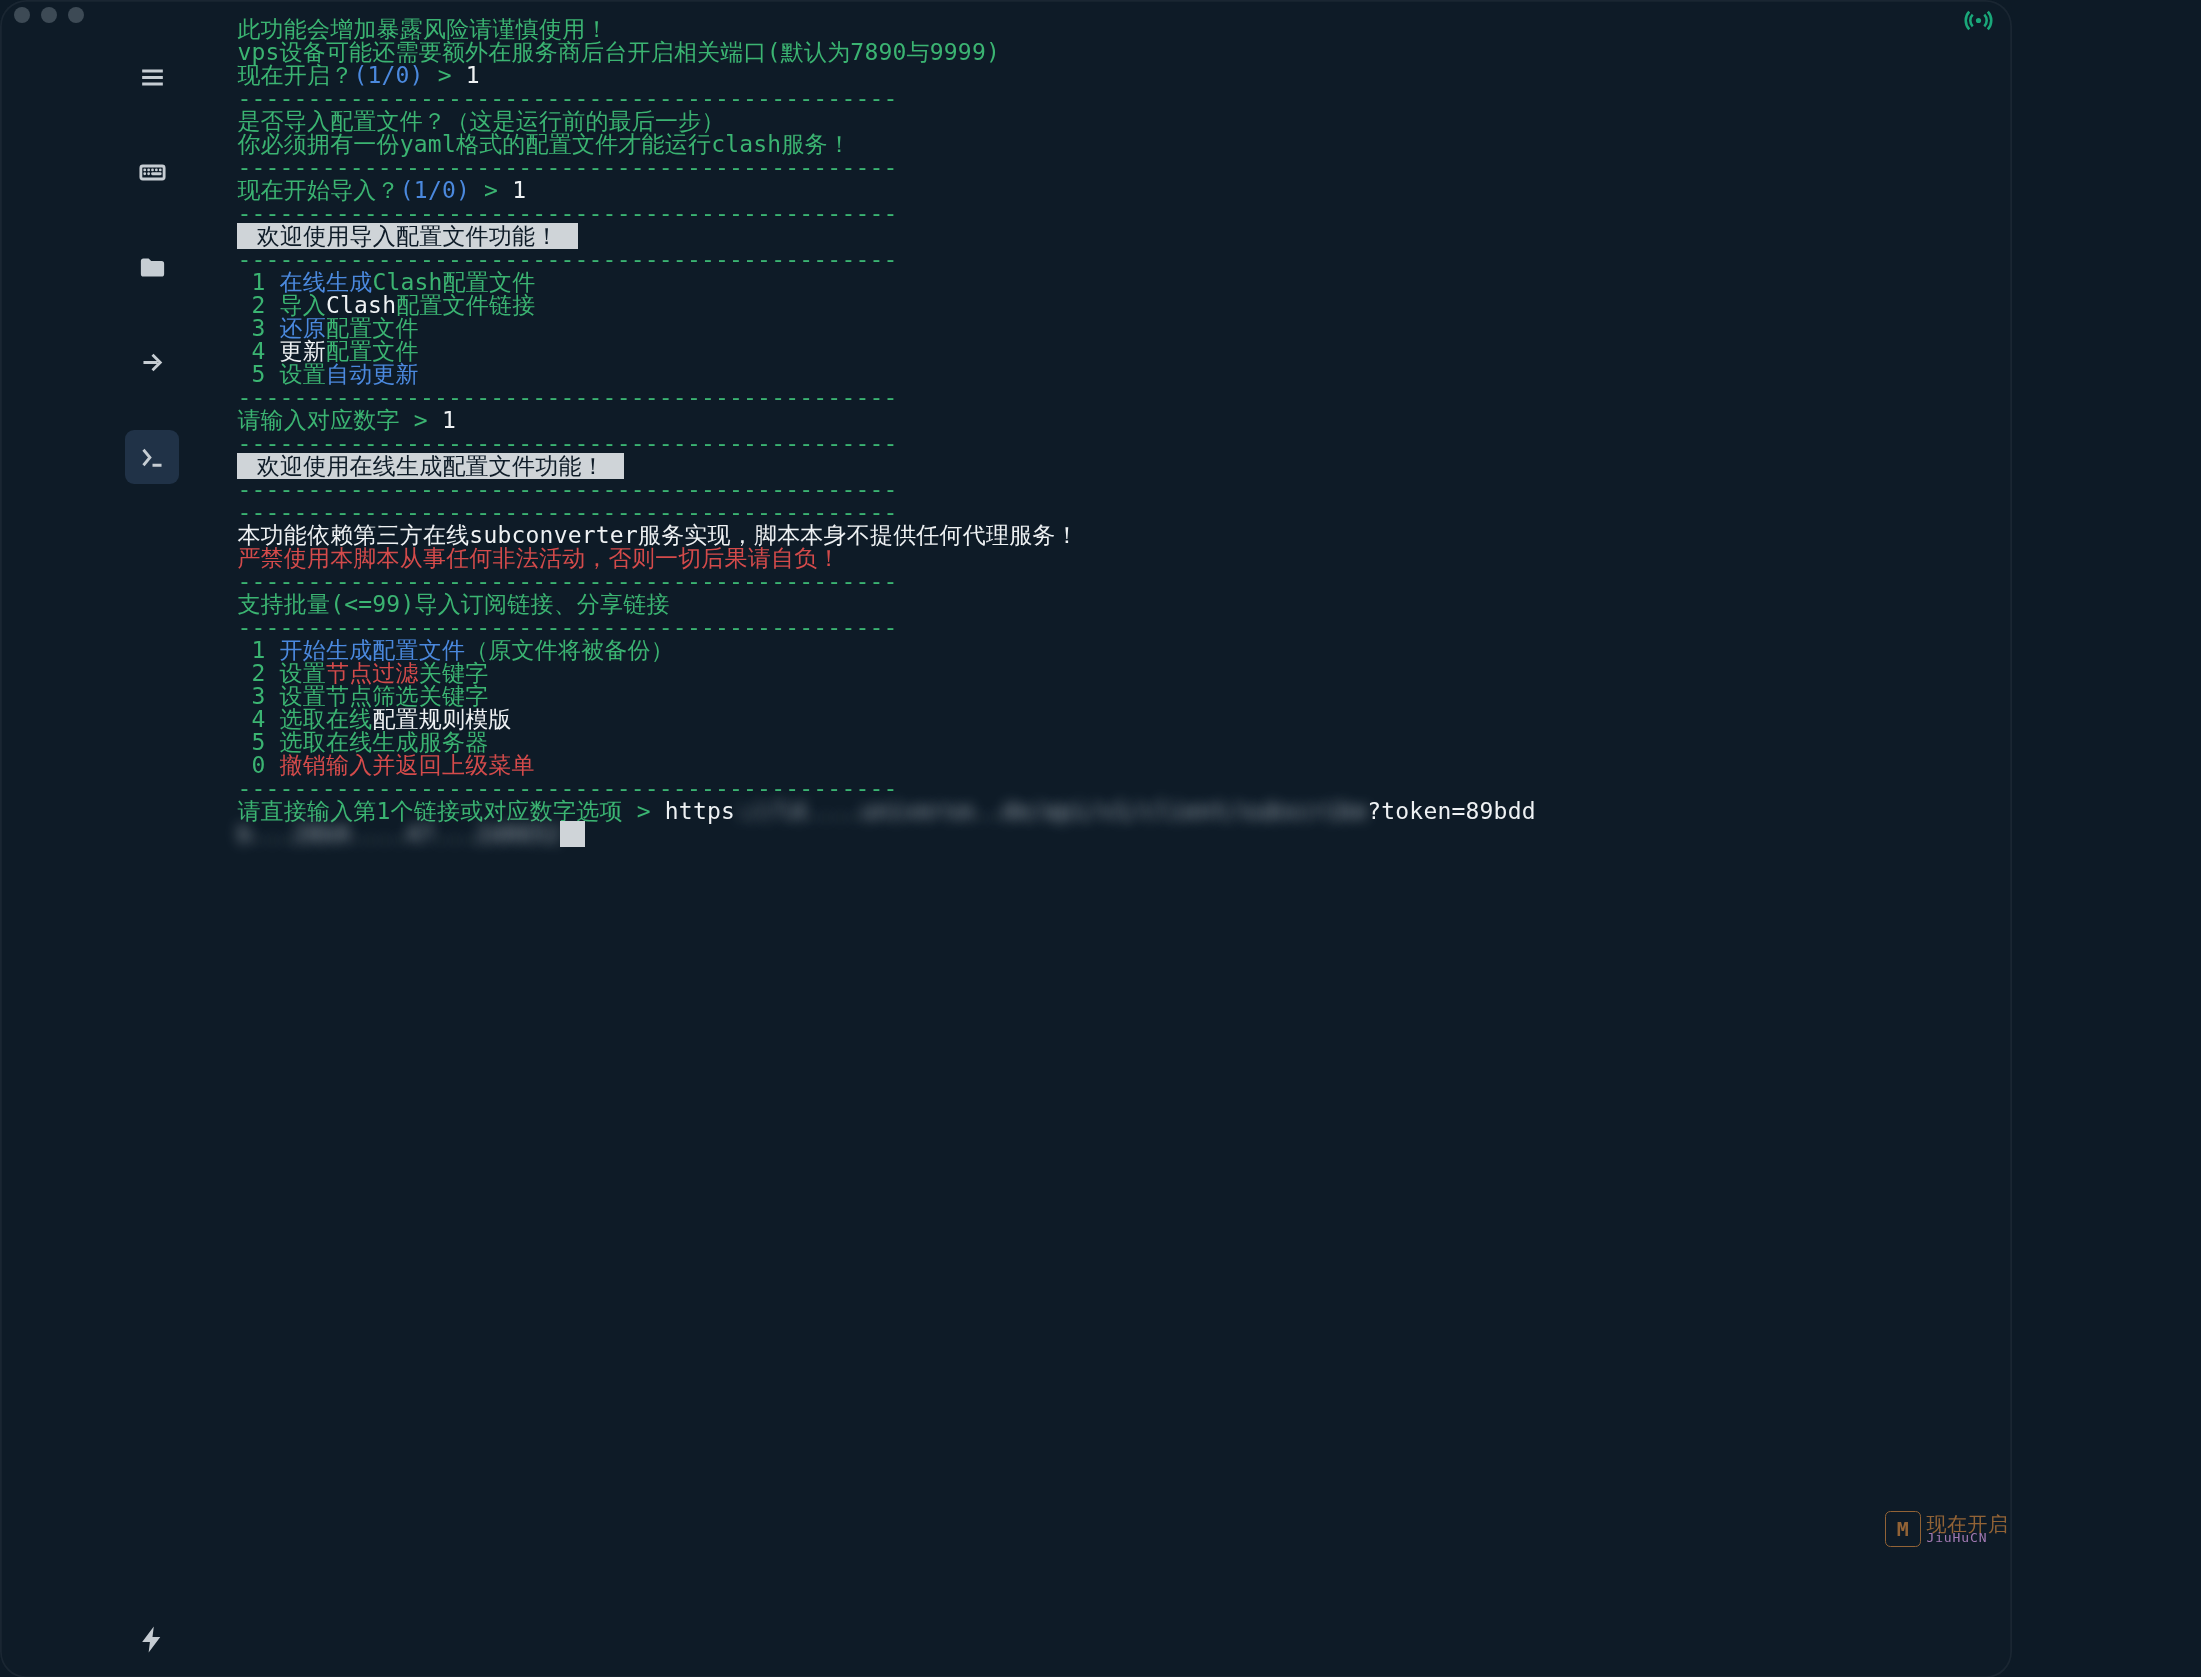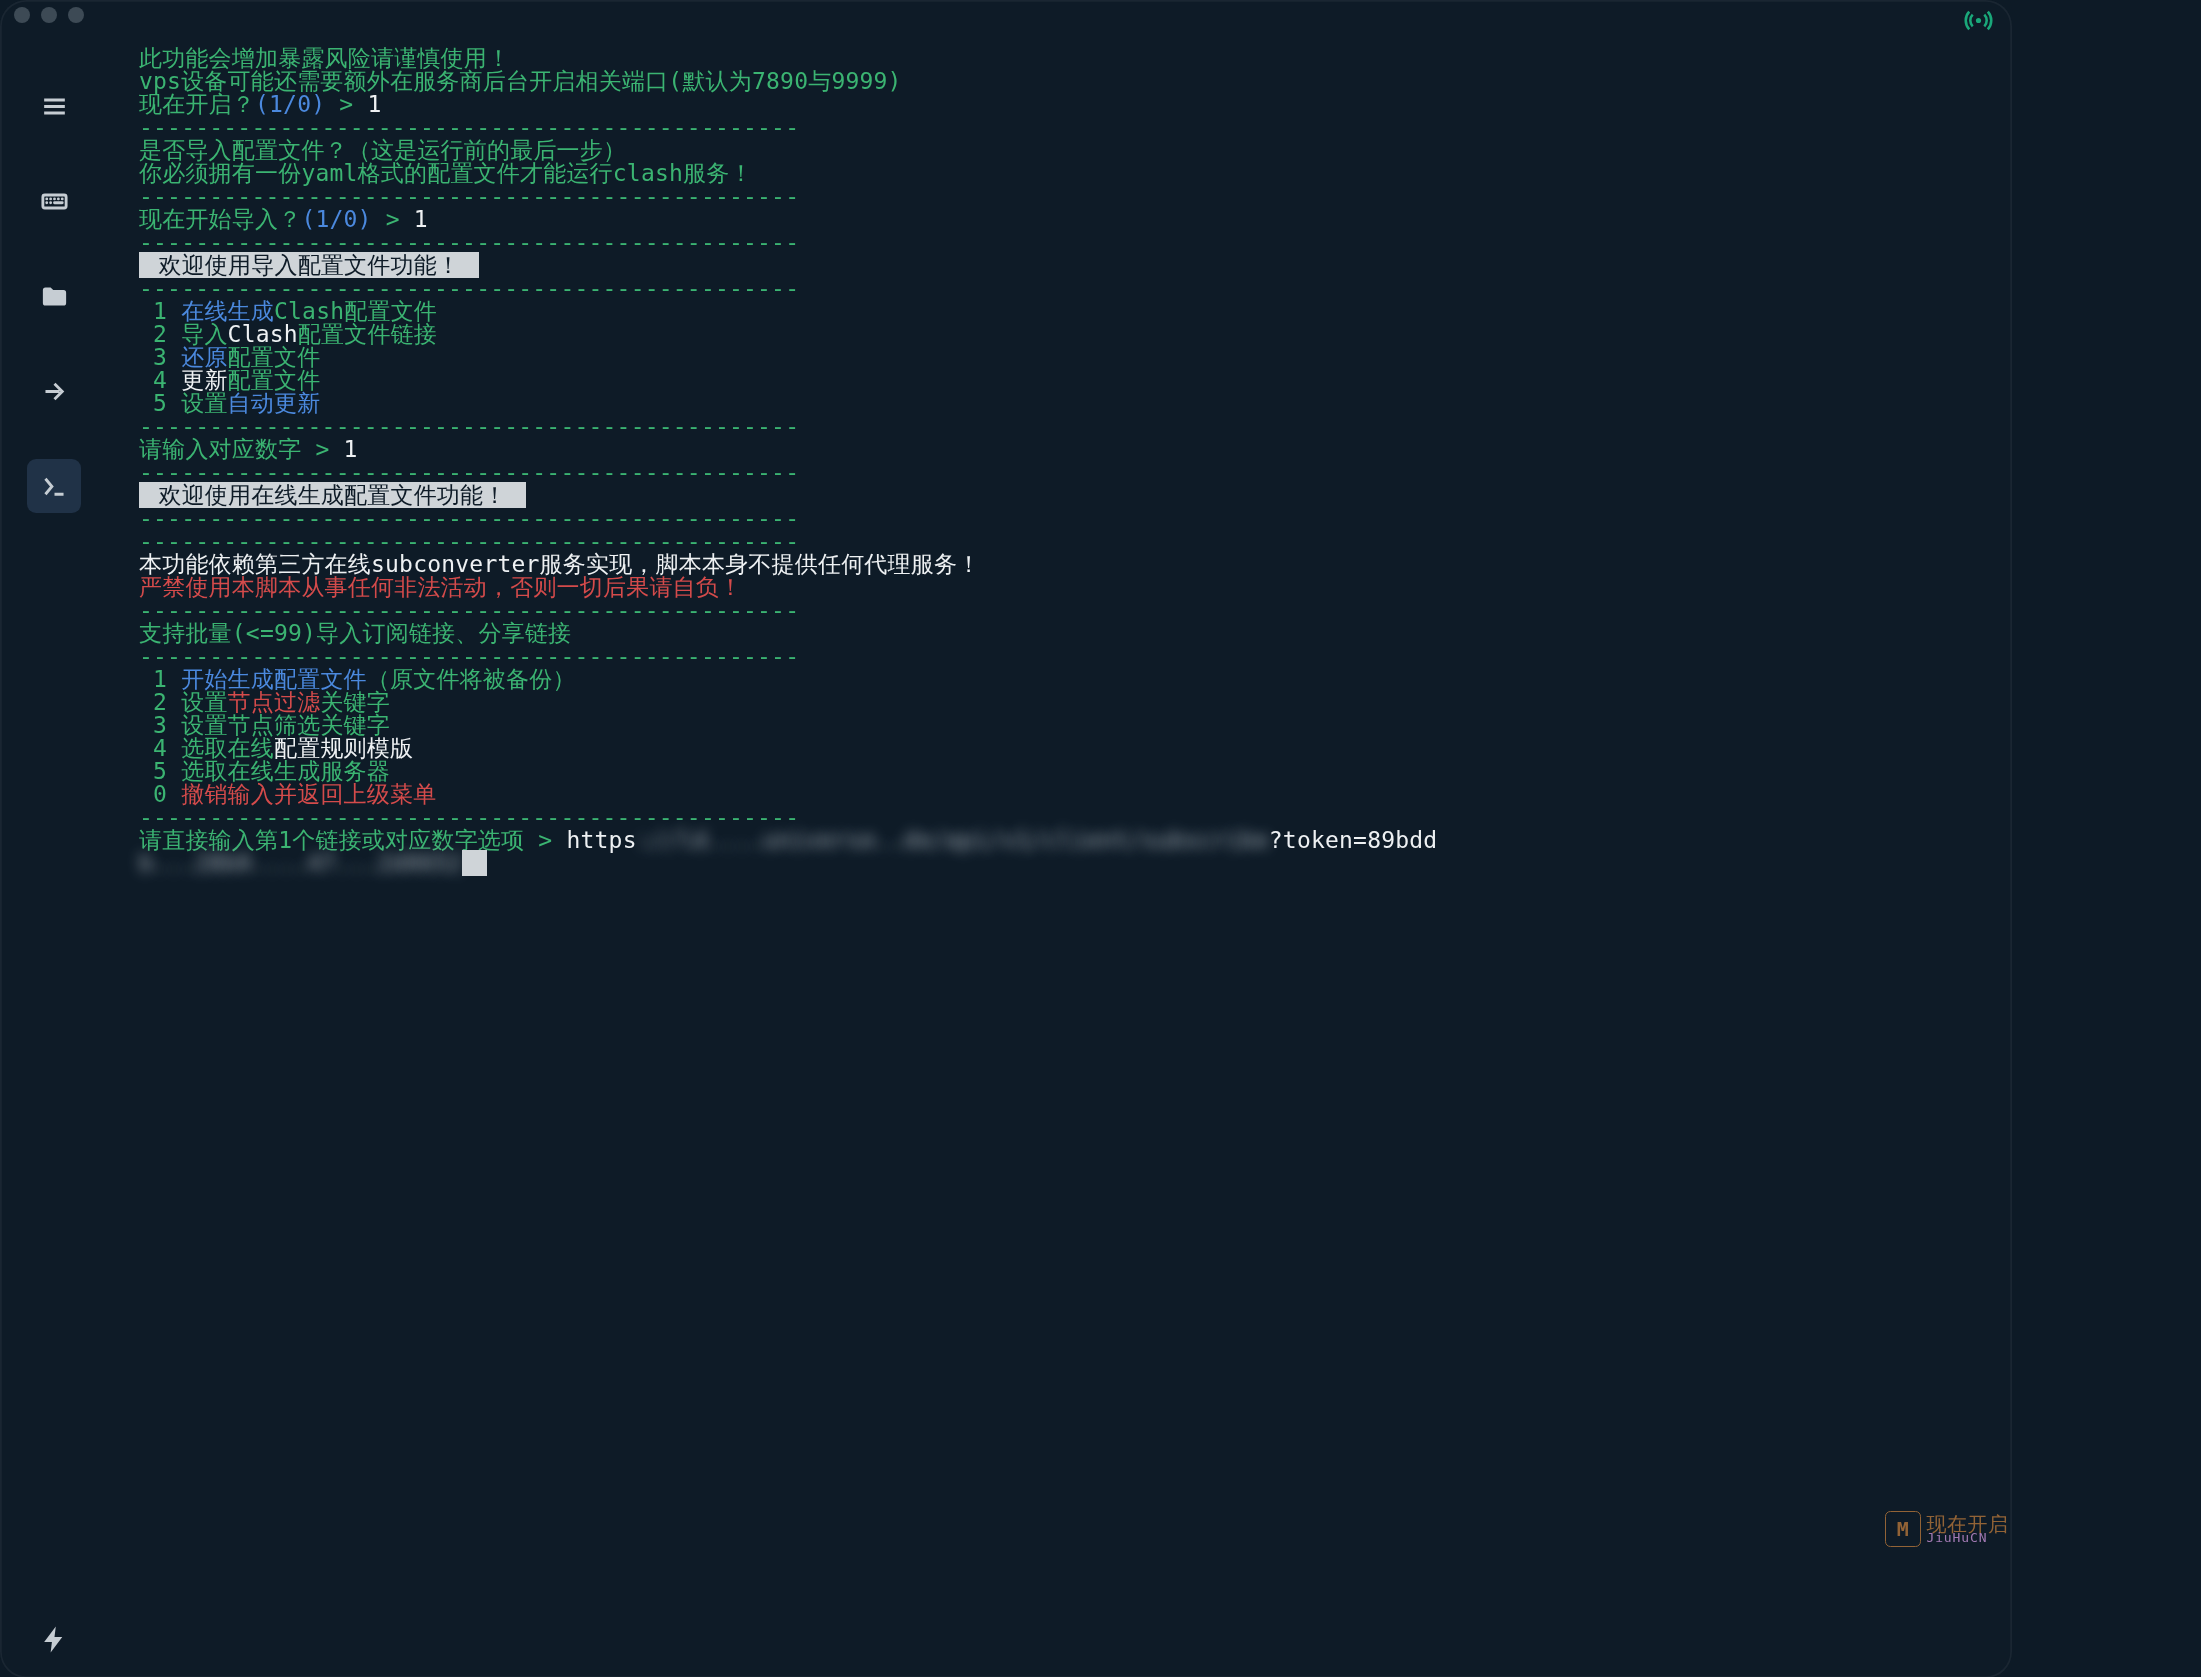--- a/index.html
+++ b/index.html
@@ -14,21 +14,20 @@
   }
 
   .app {
     width: 2012px;
     height: 1678px;
     background: #0e1b27;
     border-radius: 26px;
     box-shadow: inset 0 0 0 1.8px rgba(255,255,255,0.05);
     position: relative;
     display: flex;
-    flex-direction: column;
   }
 
   
   .titlebar {
     height: 29px;
     display: flex;
     align-items: center;
     padding: 0 14.4px;
     gap: 10.8px;
   }

